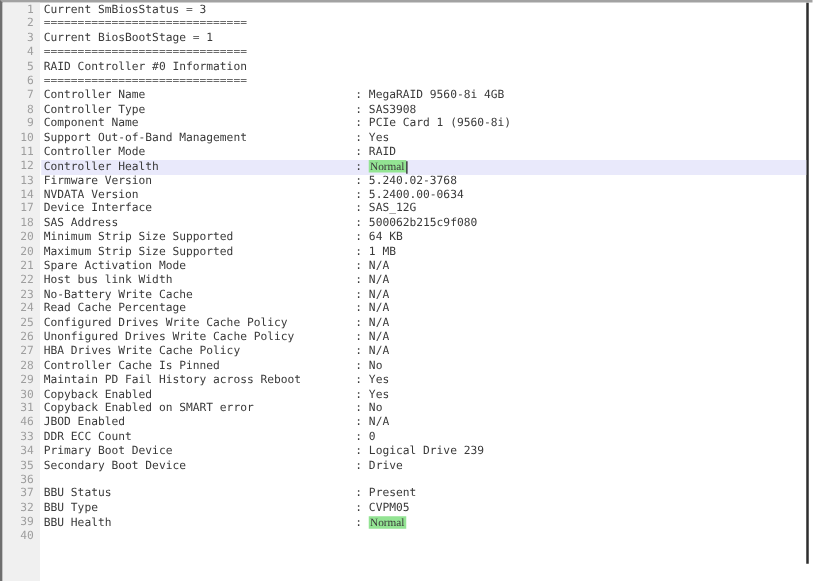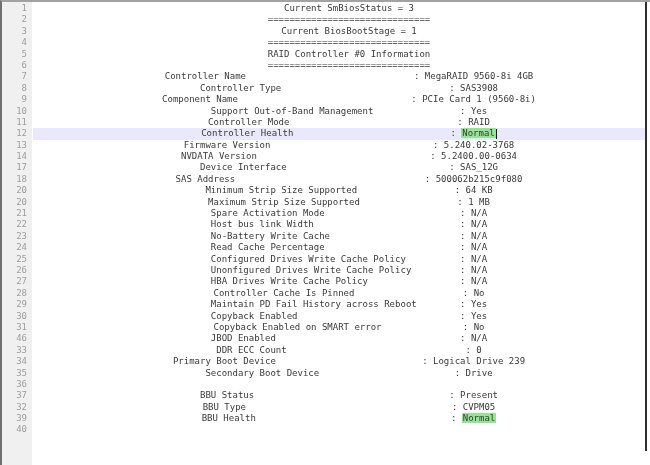--- a/index.html
+++ b/index.html
@@ -27,24 +27,24 @@
     position:absolute;left:0;top:1px;width:643px;
   }
   .row{
     display:flex;height:11.4px;line-height:11.4px;white-space:pre;
   }
   .num{
     flex:0 0 31px;box-sizing:border-box;text-align:right;padding-right:6px;
     color:#9e9e9e;position:relative;z-index:2;
   }
   .body{
-    flex:1 1 auto;padding-left:20px;color:#3a3a3a;position:relative;z-index:1;text-align:center;
+    flex:1 1 auto;padding-left:2px;color:#3a3a3a;position:relative;z-index:1;
   }
   .row.current .body{background:#e9e9fb;}
-  .mark{padding:0 1px;}
+  .mark{padding:0 1px;font-family:Liberation Serif, serif;}
   .caret{
     display:inline-block;width:1px;height:10px;background:#1a1a1a;
     vertical-align:top;margin-top:0.5px;
   }
 </style>
 </head>
 <body>
 
 <div class="editor">
   <div class="gutter-bg"></div>

